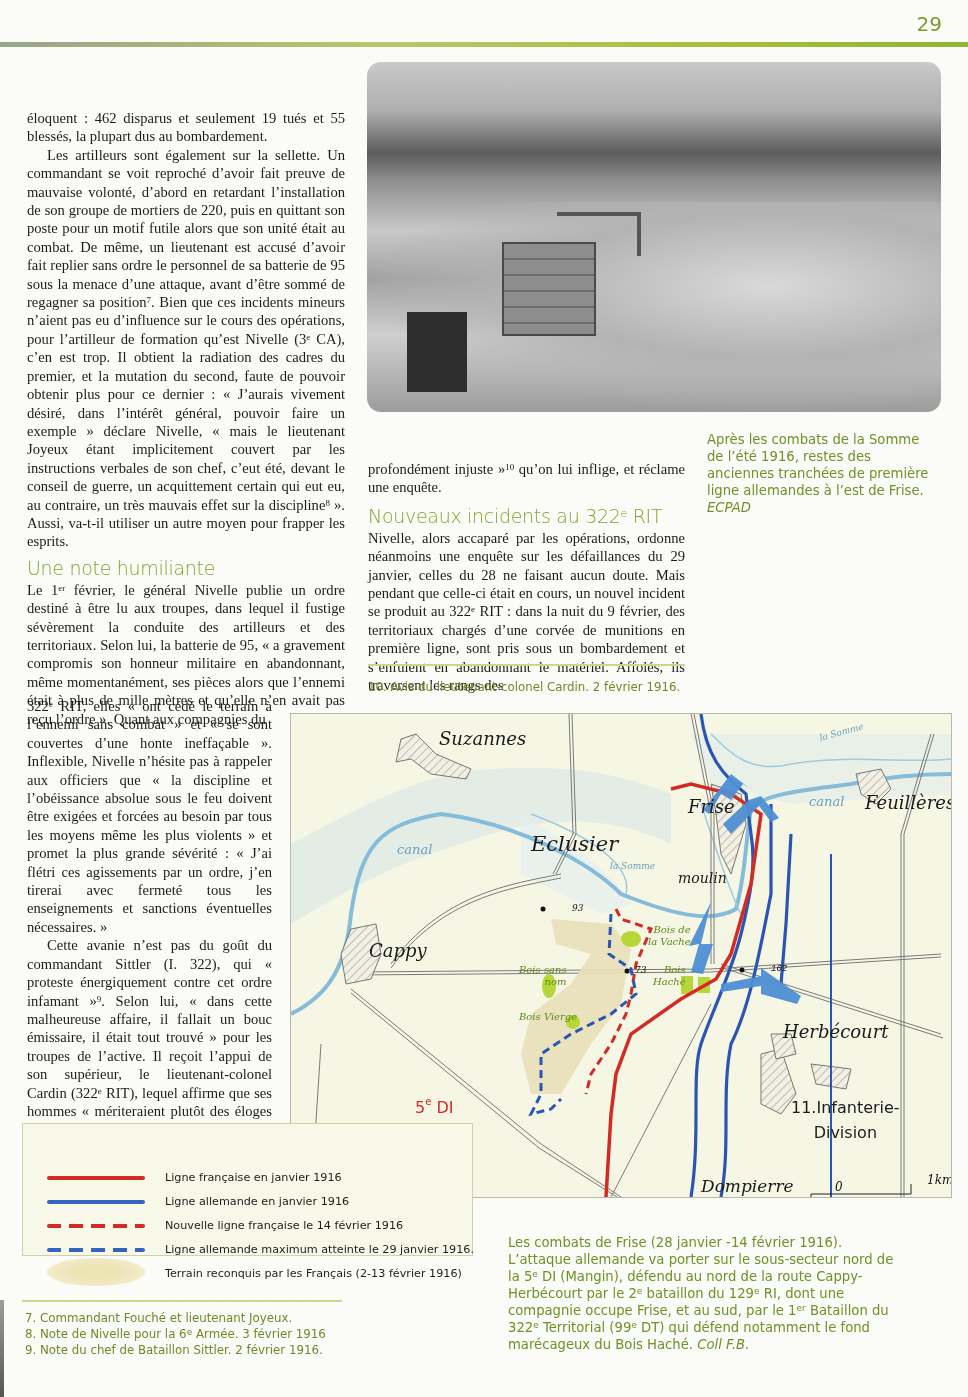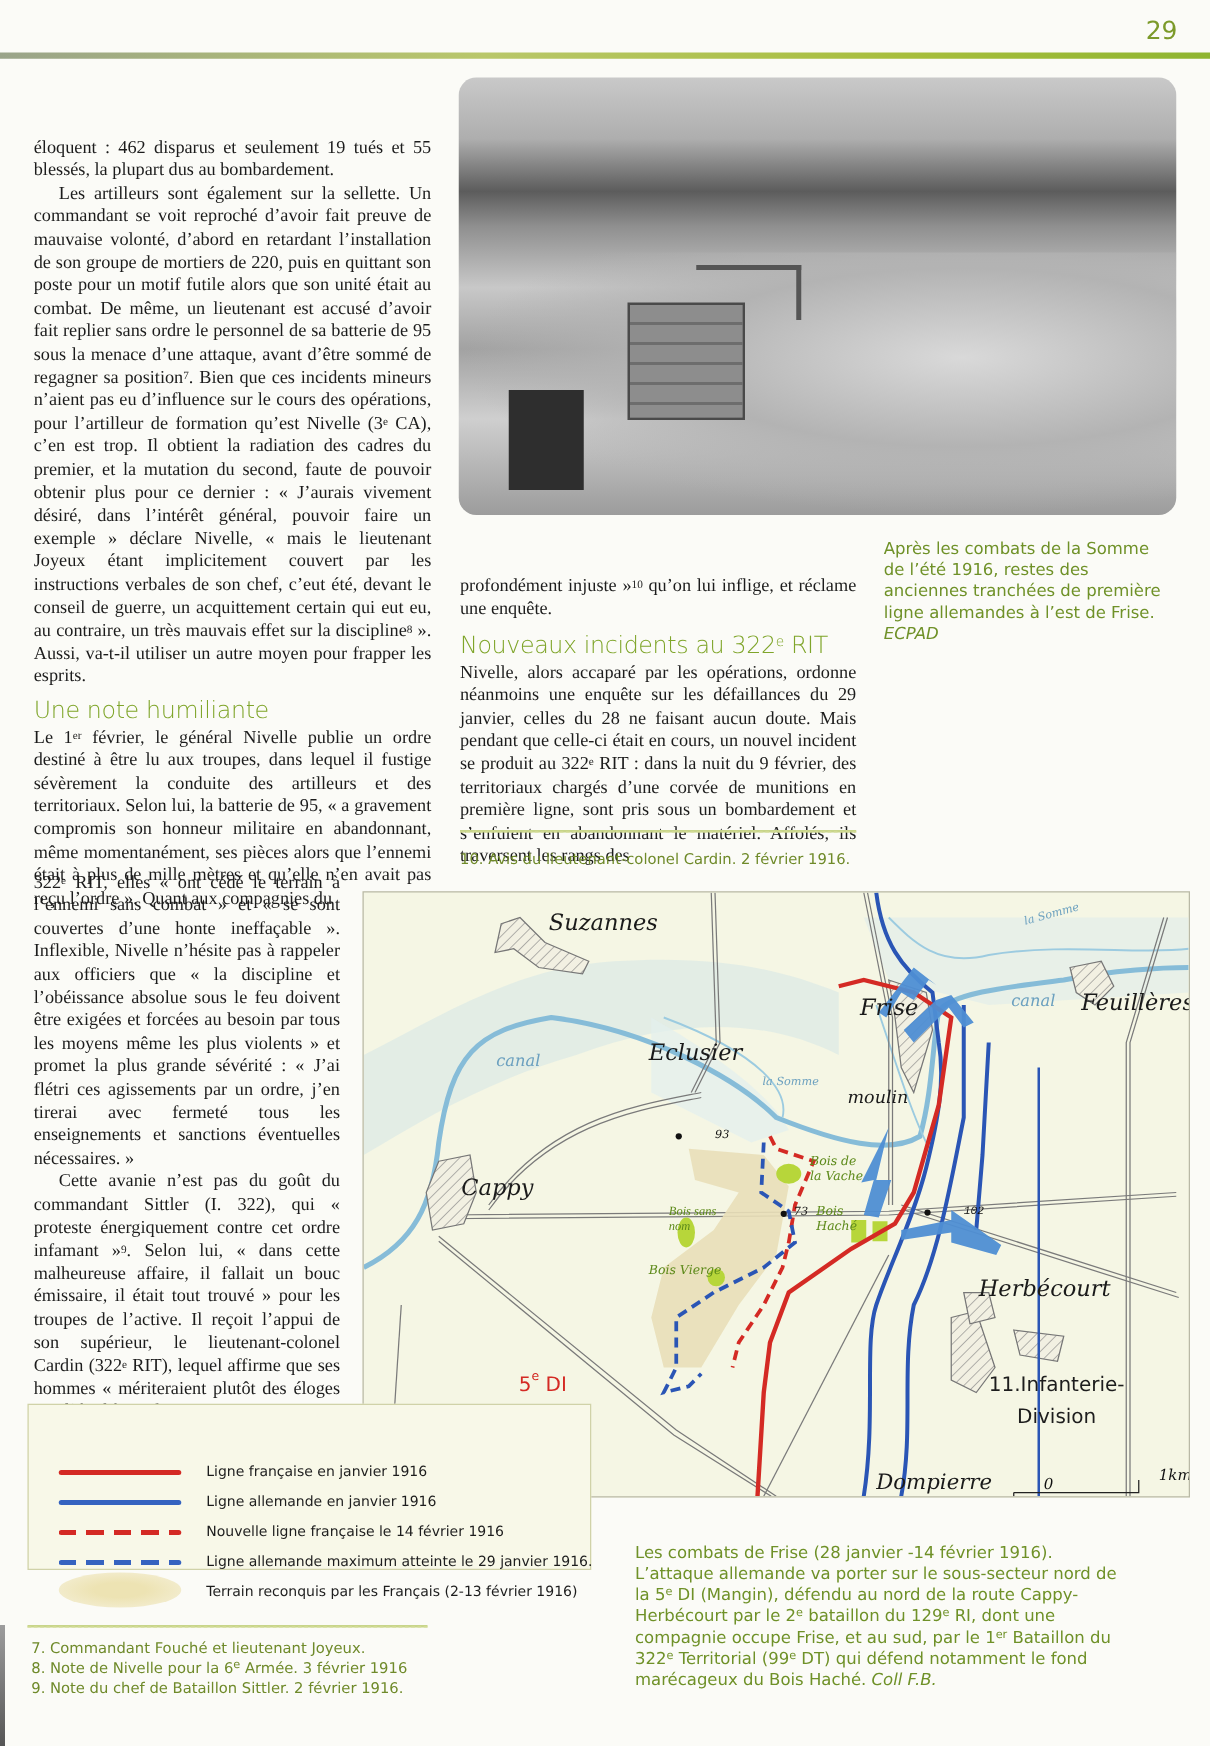--- a/index.html
+++ b/index.html
@@ -24,21 +24,21 @@
   .caption i { font-style:italic; }
   .fnrule { position:absolute; height:1px; background:#c8d58a; border-bottom:1px dashed #d3dc96; }
   .fn { position:absolute; font-family:"DejaVu Sans", sans-serif; font-size:11.8px; line-height:16px; color:#6f8a2a; }
   .map { position:absolute; left:290px; top:713px; width:660px; height:483px; background:#f5f6e4; border:1px solid #b9b9a6; overflow:hidden; }
   .map svg { position:absolute; left:0; top:0; }
   .legend { position:absolute; left:22px; top:1123px; width:449px; height:131px; background:#f8f8e8; border:1px solid #d0d2a8; }
   .lg-row { position:absolute; left:0; width:100%; height:22px;margin-top:34px; }
   .lg-sw { position:absolute; left:24px; top:8px; width:98px; height:4px; border-radius:2px; }
   .lg-txt { position:absolute; left:142px; top:0; font-family:"DejaVu Sans", sans-serif; font-size:11.2px; line-height:20px; color:#1d1d1d; white-space:nowrap; }
   .mlabel { position:absolute; font-family:"DejaVu Serif", serif; font-style:italic; color:#1a1a1a; white-space:nowrap; }
-  .mlabel-g { position:absolute; font-family:"DejaVu Serif", serif; font-style:italic; color:#5d8a1a; font-size:10px; white-space:nowrap; text-align:left; line-height:12px; }
+  .mlabel-g { position:absolute; font-family:"DejaVu Serif", serif; font-style:italic; color:#5d8a1a; font-size:10px; white-space:nowrap; text-align:right; line-height:12px; }
   .mlabel-w { position:absolute; font-family:"DejaVu Serif", serif; font-style:italic; color:#6ba0bf; white-space:nowrap; }
   .mlabel-s { position:absolute; font-family:"DejaVu Serif", serif; font-style:italic; color:#111; font-size:9px; white-space:nowrap;margin-left:24px; }
   .unit { position:absolute; font-family:"DejaVu Sans", sans-serif; font-size:16px; white-space:nowrap; }
   .leftedge { position:absolute; left:0; top:1300px; width:4px; height:97px; background:linear-gradient(180deg,#9d9d9d,#555); }
 </style>
 </head>
 <body>
 
 <div class="pnum">29</div>
 <div class="rule"></div>
@@ -153,33 +153,33 @@
     </g>
 
     <circle cx="252" cy="195" r="2.5" fill="#111"></circle>
     <circle cx="336" cy="257" r="2.5" fill="#111"></circle>
     <circle cx="451" cy="256" r="2.5" fill="#111"></circle>
 
     <path d="M520 490 L520 480 L520 480 M520 480 L620 480 L620 470" fill="none" stroke="#222" stroke-width="1"></path>
   </svg>
 
   <div class="mlabel" style="left:148px; top:14px; font-size:18px;">Suzannes</div>
-  <div class="mlabel" style="left:228px; top:118px; font-size:18px;font-style:italic;">Eclusier</div>
+  <div class="mlabel" style="left:240px; top:118px; font-size:21px;font-style:italic;">Eclusier</div>
   <div class="mlabel" style="left:397px; top:82px; font-size:18px;">Frise</div>
   <div class="mlabel" style="left:574px; top:78px; font-size:18px;">Feuillères</div>
   <div class="mlabel" style="left:78px; top:226px; font-size:18px;">Cappy</div>
   <div class="mlabel" style="left:492px; top:307px; font-size:18px;">Herbécourt</div>
   <div class="mlabel" style="left:410px; top:462px; font-size:17px;">Dompierre</div>
   <div class="mlabel" style="left:387px; top:156px; font-size:14px;">moulin</div>
   <div class="mlabel-w" style="left:106px; top:128px; font-size:13px;">canal</div>
   <div class="mlabel-w" style="left:518px; top:80px; font-size:13px;">canal</div>
   <div class="mlabel-w" style="left:319px; top:147px; font-size:9px;">la Somme</div>
   <div class="mlabel-w" style="left:528px; top:13px; font-size:9px; transform:rotate(-15deg);">la Somme</div>
   <div class="mlabel-g" style="left:357px; top:210px;"><span>Bois de</span><br><span>la Vache</span></div>
-  <div class="mlabel-g" style="left:244px; top:250px;font-family:Liberation Serif, serif;"><span>Bois sans</span><br><span>nom</span></div>
+  <div class="mlabel-g" style="left:228px; top:250px;"><span>Bois sans</span><br><span>nom</span></div>
   <div class="mlabel-g" style="left:362px; top:250px;"><span>Bois</span><br><span>Haché</span></div>
   <div class="mlabel-g" style="left:228px; top:297px;">Bois Vierge</div>
   <div class="mlabel-s" style="left:257px; top:189px;">93</div>
   <div class="mlabel-s" style="left:320px; top:251px;">73</div>
   <div class="mlabel-s" style="left:456px; top:250px;font-family:Liberation Mono, monospace;">102</div>
   <div class="unit" style="left:124px; top:384px; color:#d42a24;"><span>5</span><sup style="font-size:10px">e</sup> <span>DI</span></div>
   <div class="unit" style="left:500px; top:381px; color:#1d1d1d; text-align:center; line-height:25px;"><span>11.Infanterie-</span><br><span>Division</span></div>
   <div class="mlabel-s" style="left:520px; top:466px; font-size:12px;">0</div>
   <div class="mlabel-s" style="left:612px; top:459px; font-size:12px;text-align:center;">1km</div>
 </div>

